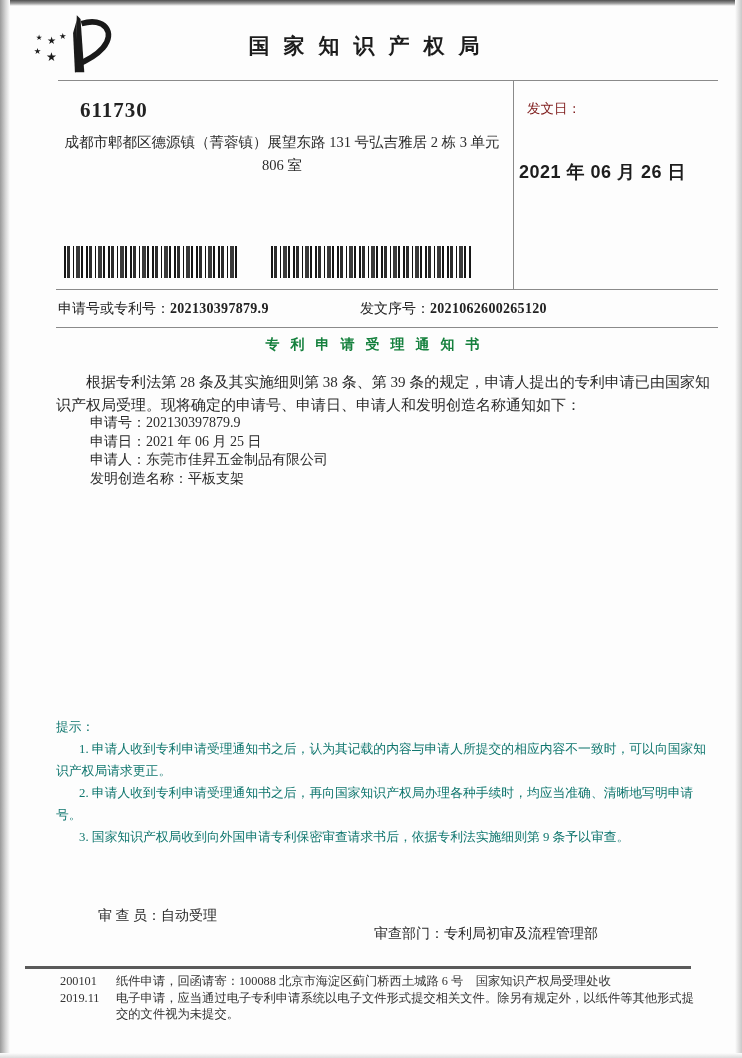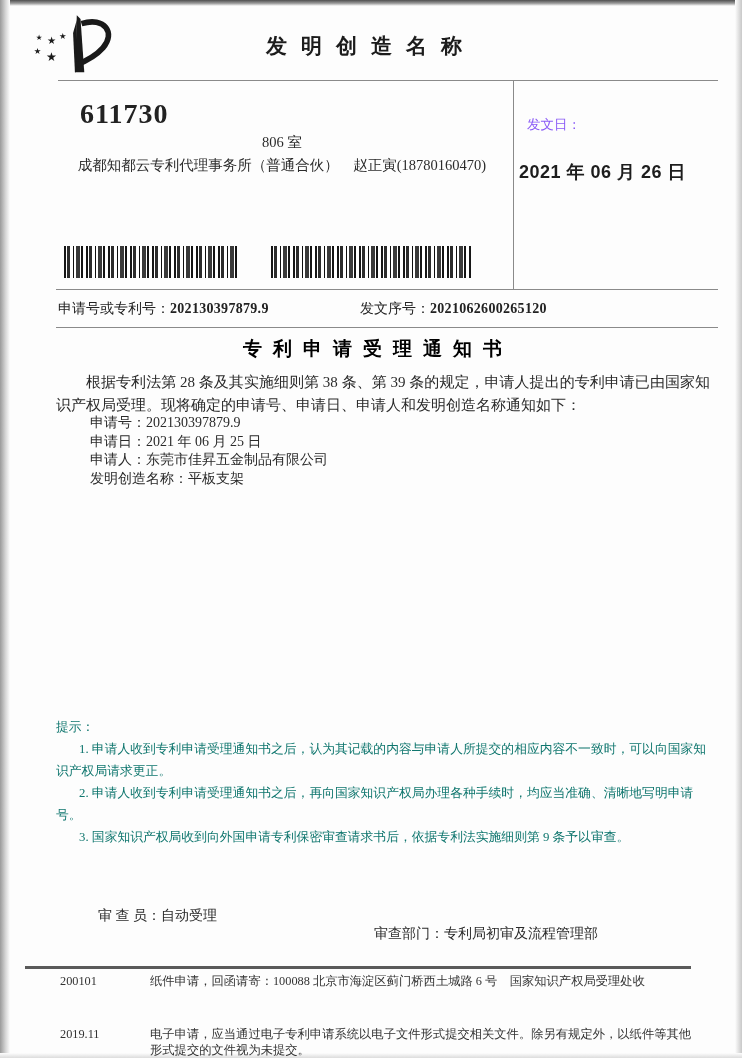--- a/index.html
+++ b/index.html
@@ -27,26 +27,26 @@
     font-family:"Liberation Sans","DejaVu Sans",sans-serif;
   }
   .logo { top:14px; left:32px; width:84px; height:66px; }
 
   .hline { background:#8a8a8a; height:1px; }
   .hline-1 { top:80px;  left:58px; width:660px; }
   .hline-2 { top:289px; left:56px; width:662px; }
   .hline-3 { top:327px; left:56px; width:662px; }
   .vline   { top:80px;  left:513px; width:1px; height:210px; background:#8a8a8a; }
 
-  .postal-code { top:98px; left:80px; font-size:28px; font-weight:700; letter-spacing:1px; }
+  .postal-code { top:98px; left:80px; font-size:21px; font-weight:700; letter-spacing:1px; }
   .address-block {
     top:131px; left:56px; width:452px; text-align:center;
     font-size:14.5px; line-height:22.5px; color:#2b2b2b;
   }
-  .dispatch-label { top:100px; left:527px; font-size:13.5px; color:#8b5cf6;margin-top:16px; }
+  .dispatch-label { top:100px; left:527px; font-size:13.5px; color:#7f1d1d; }
   .dispatch-date  {
     top:160px; left:519px; font-size:18px; font-weight:600; color:#1d1d1d;
     font-family:"Liberation Sans","DejaVu Sans",sans-serif; letter-spacing:0.5px;
   }
 
   .barcode {
     top:246px; height:32px;
     background:repeating-linear-gradient(90deg,
       #161616 0 2px,#fff 2px 3px,#2c2c2c 3px 6px,#fff 6px 9px,
       #101010 9px 10px,#fff 10px 12px,#3a3a3a 12px 16px,#fff 16px 17px,
@@ -55,21 +55,21 @@
   .barcode-1 { left:64px;  width:173px; }
   .barcode-2 { left:271px; width:200px; }
 
   .ref-row { top:300px; left:0; right:0; font-size:14px; }
   .ref-app    { position:absolute; left:58px;  top:0; }
   .ref-serial { position:absolute; left:332px; top:0;margin-left:28px; }
   .ref-value  { font-weight:700; letter-spacing:0.3px; }
 
   .doc-title {
     top:336px; left:3px; right:0; text-align:center;
-    font-size:19px; font-weight:700; letter-spacing:11px; text-indent:11px; color:#000000;
+    font-size:14px; font-weight:700; letter-spacing:11px; text-indent:11px; color:#15803d;
   }
 
   .intro-para {
     top:371px; left:56px; right:32px;
     font-size:15px; line-height:22.5px; text-indent:2em; color:#2a2a2a;
     text-align:justify;
   }
   .details-list { top:414px; left:90px; font-size:14px; line-height:18.6px; color:#2a2a2a; }
   .received-block { top:505px; left:88px; font-size:14px; line-height:19.2px; color:#2a2a2a; }
 
@@ -82,21 +82,20 @@
   .signoff-row { top:907px; left:0; right:0; font-size:14px; color:#2a2a2a; }
   .signoff-examiner { position:absolute; left:98px;  top:0; }
   .signoff-dept     { position:absolute; left:374px; top:0;margin-top:18px; }
 
   .footer-line { top:966px; left:25px; width:666px; height:3px; background:#5a5a5a; }
   .footer-block {
     top:973px; left:60px; right:40px;
     font-size:12.3px; line-height:16.5px; color:#333;
     display:grid; grid-template-columns:54px 1fr; column-gap:2px; row-gap:0;
     font-family:"Liberation Serif","DejaVu Serif",serif;
-    gap:36px;
   }
 </style>
 </head>
 <body>
 
 <div class="page">
 
   <div class="edge-top"></div>
   <div class="edge-left"></div>
   <div class="edge-right"></div>
@@ -105,29 +104,29 @@
   <svg class="abs logo" viewBox="0 0 90 70">
     <path d="M48,1 L52,5 L56,62 L46,62 Z" fill="#1a1a1a"></path>
     <path d="M46,62 L44,20 L48,6 L47,62 Z" fill="#1a1a1a"></path>
     <path d="M53,10 C78,2 90,20 76,36 C68,45 58,50 48,54" stroke="#1a1a1a" stroke-width="6" fill="none"></path>
     <text x="4" y="28" font-size="8" fill="#1a1a1a">★</text>
     <text x="16" y="32" font-size="11" fill="#1a1a1a">★</text>
     <text x="29" y="26" font-size="9" fill="#1a1a1a">★</text>
     <text x="2" y="42" font-size="9" fill="#1a1a1a">★</text>
     <text x="15" y="50" font-size="13" fill="#1a1a1a">★</text>
   </svg>
-  <div class="abs agency-title">发明创造名称</div>
+  <div class="abs agency-title">国家知识产权局</div>
 
   <div class="abs hline hline-1"></div>
   <div class="abs vline"></div>
 
   <div class="abs postal-code">611730</div>
   <div class="abs address-block">
+    <div>成都市郫都区德源镇（菁蓉镇）展望东路 131 号弘吉雅居 2 栋 3 单元</div>
     <div>806 室</div>
-    <div>成都知都云专利代理事务所（普通合伙）　赵正寅(18780160470)</div>
   </div>
 
   <div class="abs dispatch-label">发文日：</div>
   <div class="abs dispatch-date">2021 年 06 月 26 日</div>
 
   <div class="abs barcode barcode-1"></div>
   <div class="abs barcode barcode-2"></div>
 
   <div class="abs hline hline-2"></div>
 

